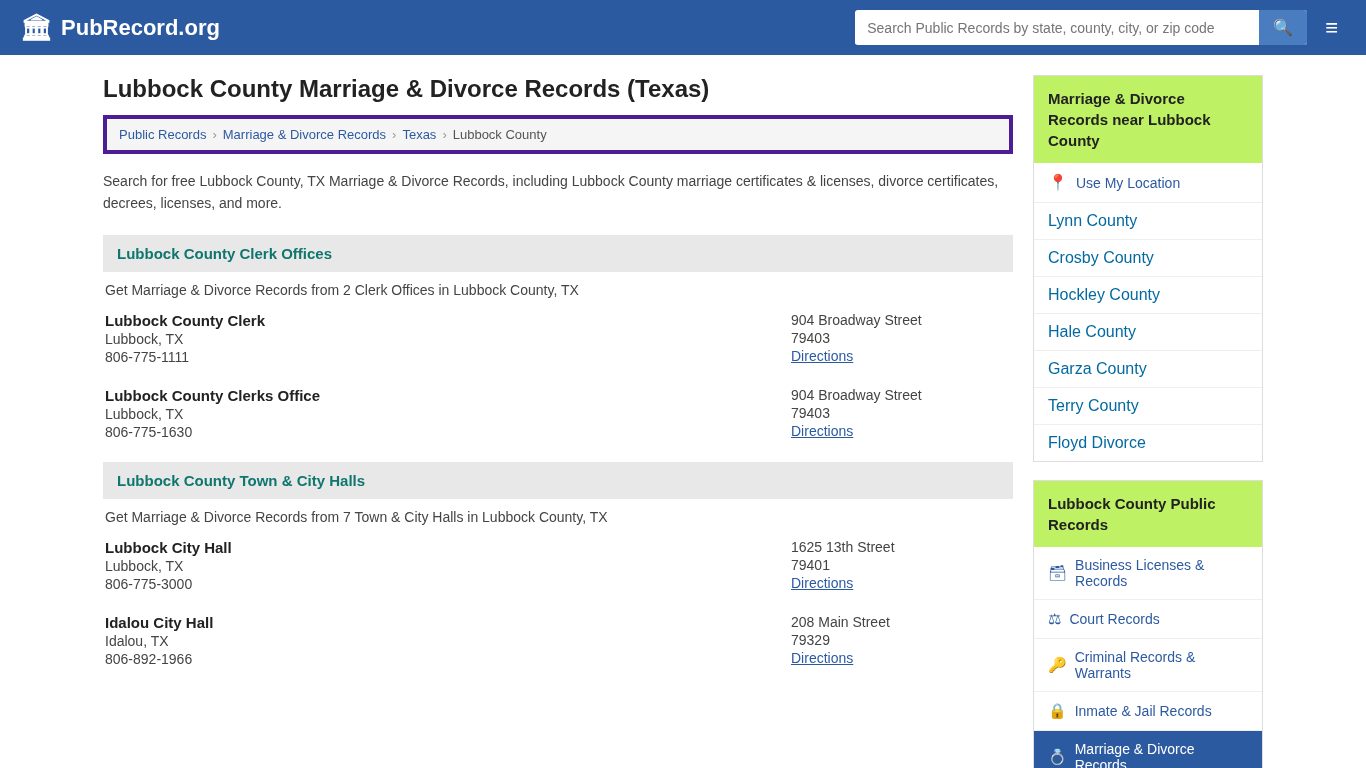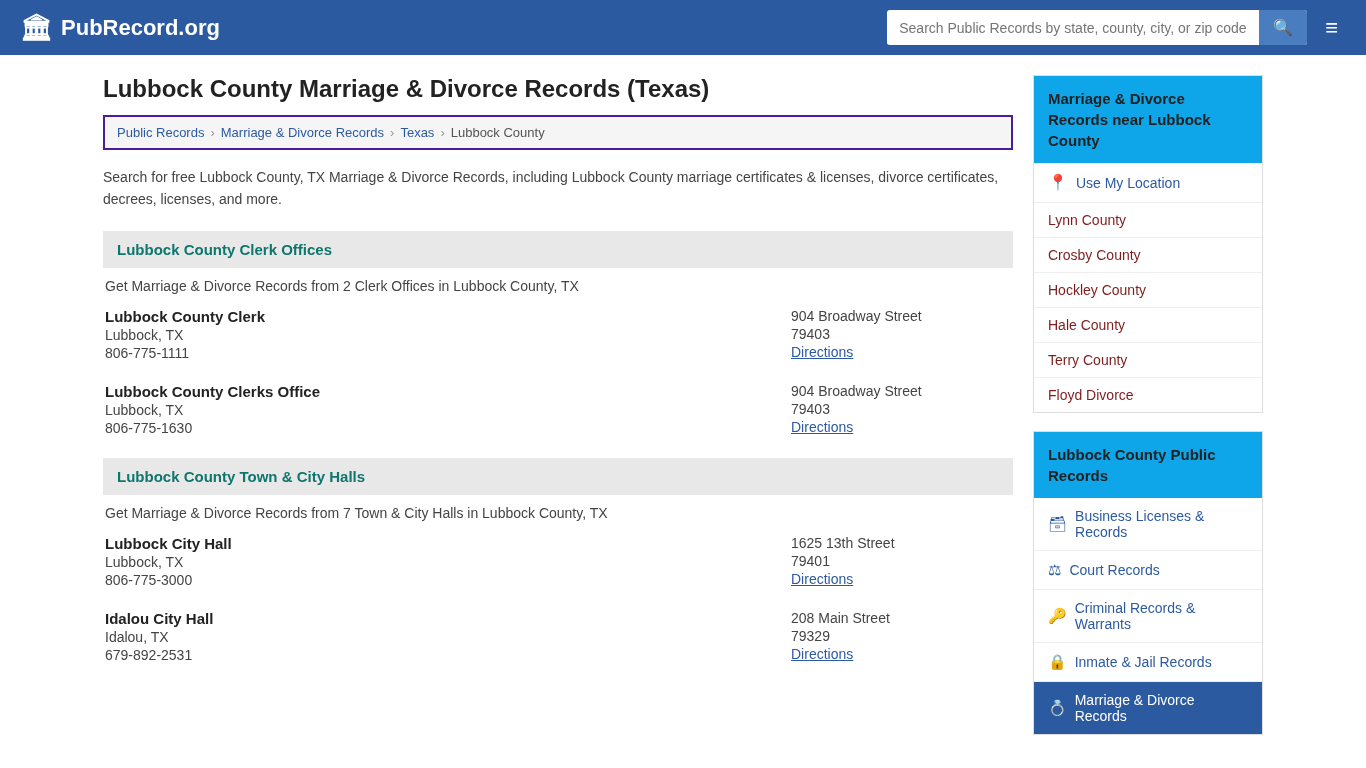--- a/index.html
+++ b/index.html
@@ -34,21 +34,21 @@
       display: flex;
       align-items: center;
       background: #fff;
       border-radius: 3px;
       overflow: hidden;
     }
     .search-bar input {
       border: none;
       outline: none;
       padding: 8px 12px;
-      width: 372px;
+      width: 404px;
       font-size: 14px;
       color: #666;
     }
     .search-bar button {
       background: #4a7dc0;
       border: none;
       padding: 8px 14px;
       cursor: pointer;
       color: #fff;
       font-size: 16px;
@@ -76,21 +76,21 @@
       flex: 1;
     }
     .page-title {
       font-size: 24px;
       font-weight: bold;
       color: #222;
       margin-bottom: 12px;
     }
     .breadcrumb {
       background: #f5f5f5;
-      border: 2px solid #4c1d95;
+      border: 4px solid #4c1d95;
       padding: 8px 12px;
       font-size: 13px;
       color: #555;
       margin-bottom: 16px;
       display: flex;
       align-items: center;
       gap: 6px;
     }
     .breadcrumb a {
       color: #2c5aa0;
@@ -168,21 +168,21 @@
       cursor: pointer;
       font-size: 14px;
     }
 
     
     .sidebar {
       width: 230px;
       flex-shrink: 0;
     }
     .sidebar-section-title {
-      background: #0ea5e9;
+      background: #bef264;
       padding: 12px 14px;
       font-size: 15px;
       font-weight: bold;
       color: #222;
       margin-bottom: 0;
       line-height: 1.4;
     }
     .sidebar-nearby {
       border: 1px solid #ddd;
       margin-bottom: 18px;
@@ -193,23 +193,23 @@
     }
     .sidebar-nearby-list li {
       border-bottom: 1px solid #eee;
     }
     .sidebar-nearby-list li:last-child {
       border-bottom: none;
     }
     .sidebar-nearby-list li a {
       display: block;
       padding: 9px 14px;
-      color: #7f1d1d;
+      color: #0369a1;
       text-decoration: none;
-      font-size: 14px;
+      font-size: 16px;
     }
     .use-my-location {
       display: flex;
       align-items: center;
       gap: 8px;
       padding: 10px 14px;
       border-bottom: 1px solid #eee;
       cursor: pointer;
     }
     .use-my-location .loc-icon {
@@ -336,21 +336,21 @@
           <a class="directions-link" href="#">Directions</a>
         </div>
       </div>
     </div>
 
     <div class="office-entry">
       <div class="office-row">
         <div class="office-left">
           <div class="office-name">Idalou City Hall</div>
           <div class="office-city">Idalou, TX</div>
-          <div class="office-phone">679-892-2531</div>
+          <div class="office-phone">806-892-1966</div>
         </div>
         <div class="office-right">
           <div class="office-address">208 Main Street</div>
           <div class="office-zip">79329</div>
           <a class="directions-link" href="#">Directions</a>
         </div>
       </div>
     </div>
 
   </main>
@@ -370,20 +370,23 @@
         <li>
           <a href="#">Crosby County</a>
         </li>
         <li>
           <a href="#">Hockley County</a>
         </li>
         <li>
           <a href="#">Hale County</a>
         </li>
         <li>
+          <a href="#">Garza County</a>
+        </li>
+        <li>
           <a href="#">Terry County</a>
         </li>
         <li>
           <a href="#">Floyd Divorce</a>
         </li>
       </ul>
     </div>
 
     <div class="sidebar-pub-records">
       <div class="sidebar-section-title">Lubbock County Public Records</div>

